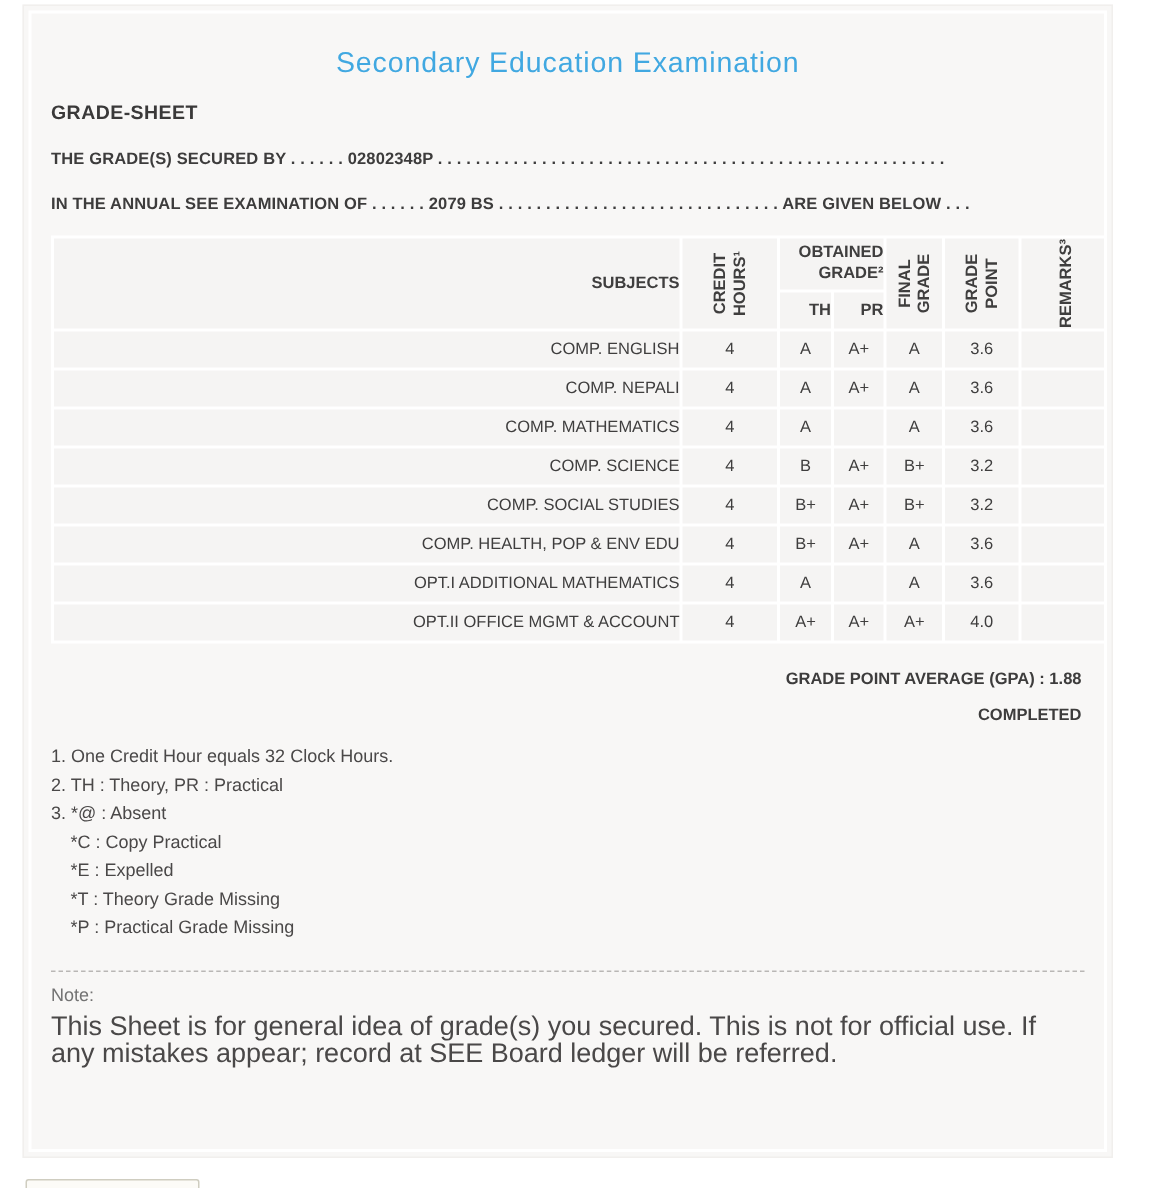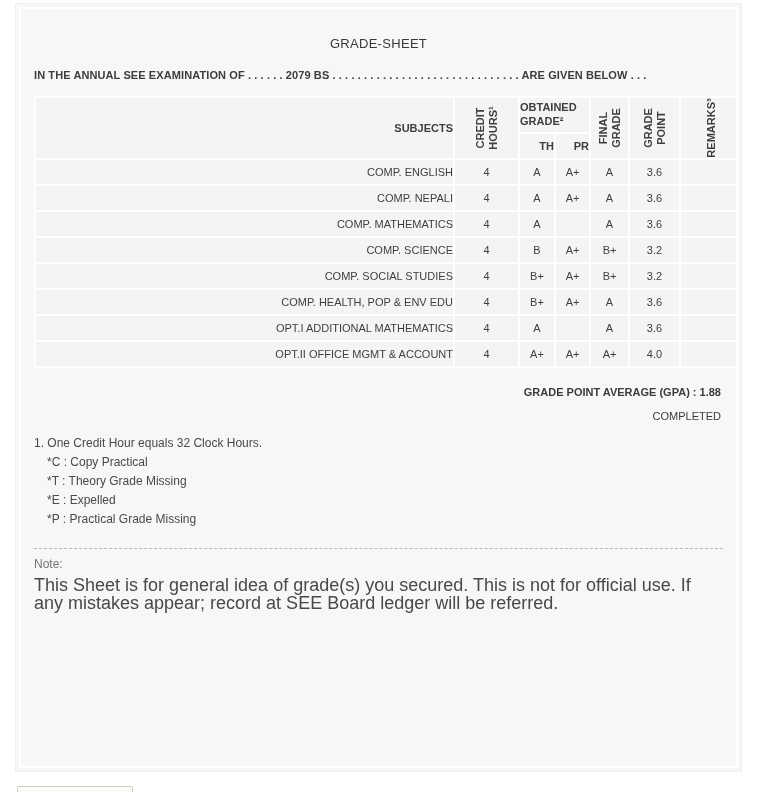--- a/index.html
+++ b/index.html
@@ -6,68 +6,70 @@
   html,body { width:768px; height:792px; background:#ffffff; overflow:hidden;
     font-family:"Liberation Sans","DejaVu Sans",sans-serif; color:#3f3e3e; }
 
   .card { position:absolute; left:15px; top:3px; width:727px; height:769px;
     background:#f8f7f6; border:1px solid #f1efed; padding:3px; }
   .card-inner { width:100%; height:100%; border:2px solid #ffffff;
     background:#f8f7f6; padding:14px 13px 10px 13px; overflow:hidden; }
 
   .page-title { text-align:center; margin-top:9px; font-size:19px;
     letter-spacing:0.6px; color:#41a8e1; font-weight:400; }
-  .sheet-subtitle { text-align:center; margin-top:13px; font-size:13px;
-    font-weight:400; color:#3a3939; letter-spacing:0.3px; }
+  .sheet-subtitle { text-align:left; margin-top:13px; font-size:13px;
+    font-weight:700; color:#3a3939; letter-spacing:0.3px; }
 
   .dotline { margin-top:18px; font-size:11px; font-weight:700; color:#3d3c3c;
     white-space:nowrap; overflow:hidden; letter-spacing:0.1px; }
   .dotline:first-of-type { margin-top:20px; }
   .dotline span { display:inline; }
 
   table.grades { margin-top:15px; border-collapse:separate; border-spacing:2px;
     background:#ffffff; width:709px; table-layout:fixed; }
   table.grades th, table.grades td { background:#f5f4f3; font-size:11px;
     color:#3f3e3e; vertical-align:middle; }
   table.grades th { font-weight:700; }
   td.subject, th.subject { text-align:right; padding-left:10px; }
   td.c, th.c { text-align:center; }
   tbody td { height:24px; }
-  th.h-span { height:34px; text-align:left; line-height:1.25; }
+  th.h-span { height:34px; text-align:right; line-height:1.25; }
   th.h-sub { height:24px; text-align:right; }
   th.vcell { position:relative; }
   .vtext { position:absolute; top:50%; left:50%;
     transform:translate(-50%,-50%) rotate(-90deg); text-align:center;
     line-height:1.15; white-space:nowrap; font-size:11px; font-weight:700; }
   .vtext span { display:block; }
 
   .summary { margin-top:18px; text-align:right; padding-right:2px; }
   .summary .gpa { font-size:11px; font-weight:700; color:#3d3c3c; }
-  .summary .status { font-size:11px; font-weight:400; color:#3d3c3c; margin-top:12px; }
+  .summary .status { font-size:11px; font-weight:700; color:#3d3c3c; margin-top:12px; }
 
   .footnotes { margin-top:15px; font-size:12px; color:#4a4848; }
   .footnotes .fline { margin-bottom:6px; line-height:13px; }
   .footnotes .indent { padding-left:13px; }
 
   .note-sep { margin-top:22px; border:0; border-top:1px dashed #b9b7b5; height:0; }
   .note-label { margin-top:8px; font-size:12px; color:#737373; }
   .note-text { margin-top:5px; font-size:18px; line-height:18px; color:#4a4848;
     max-width:705px; }
 
   .partial-button { position:absolute; left:17px; top:786px; width:116px;
     height:30px; background:#fcfbf7; border:1px solid #cfcdc0; border-radius:2px; }
 </style>
 </head>
 <body>
 
 <div class="card">
   <div class="card-inner">
 
+    <div class="page-title">Secondary Education Examination</div>
     <div class="sheet-subtitle">GRADE-SHEET</div>
 
+    <div class="dotline"><span>THE GRADE(S) SECURED BY</span><span> . . . . . . </span><span>02802348P</span><span> . . . . . . . . . . . . . . . . . . . . . . . . . . . . . . . . . . . . . . . . . . . . . . . . . . . . . .</span></div>
 
 
     <div class="dotline"><span>IN THE ANNUAL SEE EXAMINATION OF</span><span> . . . . . . </span><span>2079 BS</span><span> . . . . . . . . . . . . . . . . . . . . . . . . . . . . . . </span><span>ARE GIVEN BELOW</span><span> . . .</span></div>
 
     <table class="grades">
       <colgroup>
         <col style="width:417px">
           <col style="width:63px">
           <col style="width:34px">
         <col style="width:33px">
@@ -184,23 +186,25 @@
       </tbody>
     </table>
 
     <div class="summary">
       <div class="gpa">GRADE POINT AVERAGE (GPA) : 1.88</div>
       <div class="status">COMPLETED</div>
     </div>
 
     <div class="footnotes">
       <div class="fline">1. One Credit Hour equals 32 Clock Hours.</div>
+      <div class="fline">2. TH : Theory, PR : Practical</div>
+      <div class="fline">3. *@ : Absent</div>
       <div class="fline indent">*C : Copy Practical</div>
+      <div class="fline indent">*E : Expelled</div>
       <div class="fline indent">*T : Theory Grade Missing</div>
-      <div class="fline indent">*E : Expelled</div>
       <div class="fline indent">*P : Practical Grade Missing</div>
     </div>
 
     <hr class="note-sep">
     <div class="note-label">Note:</div>
     <div class="note-text">This Sheet is for general idea of grade(s) you secured. This is not for official use. If any mistakes appear; record at SEE Board ledger will be referred.</div>
 
   </div>
 </div>
 

